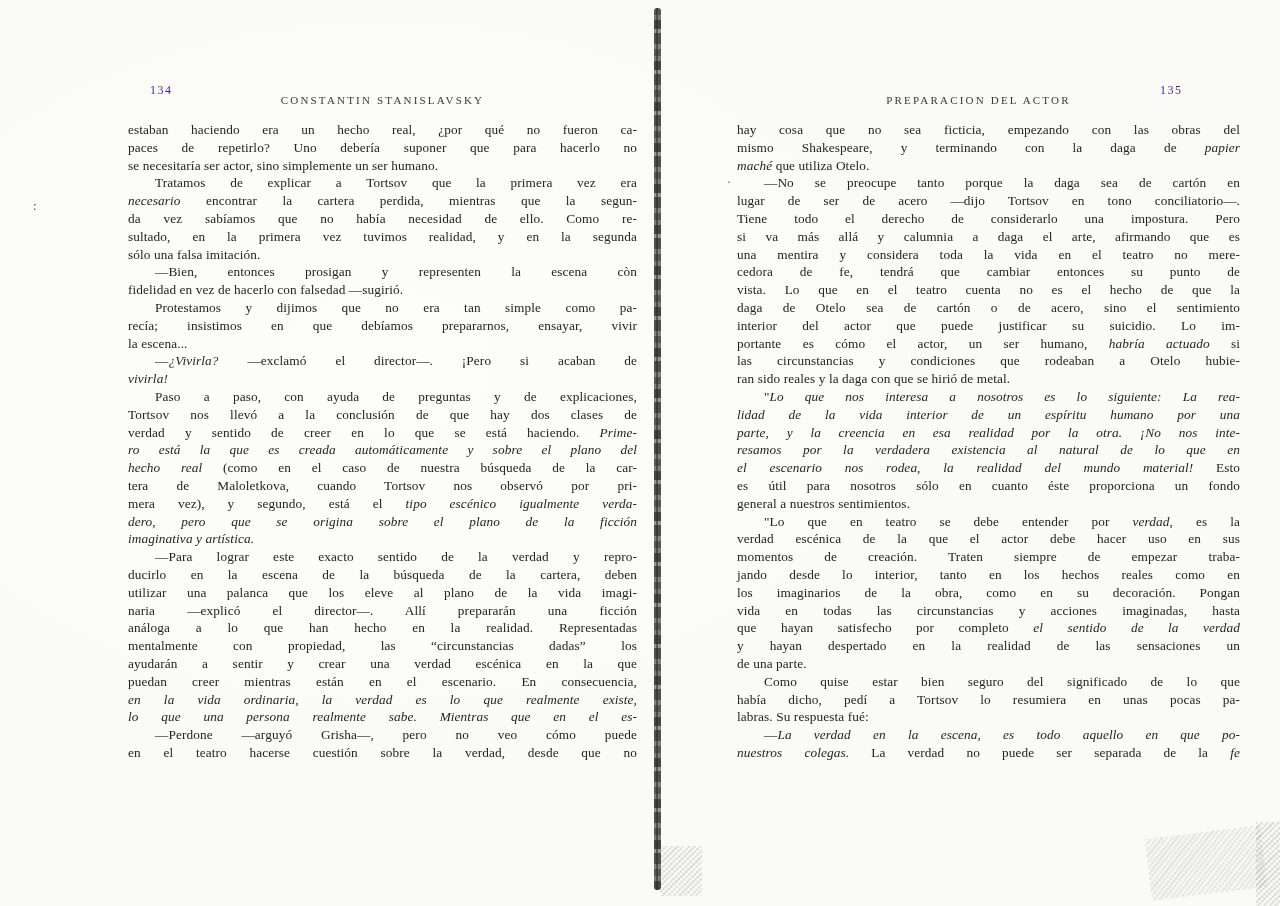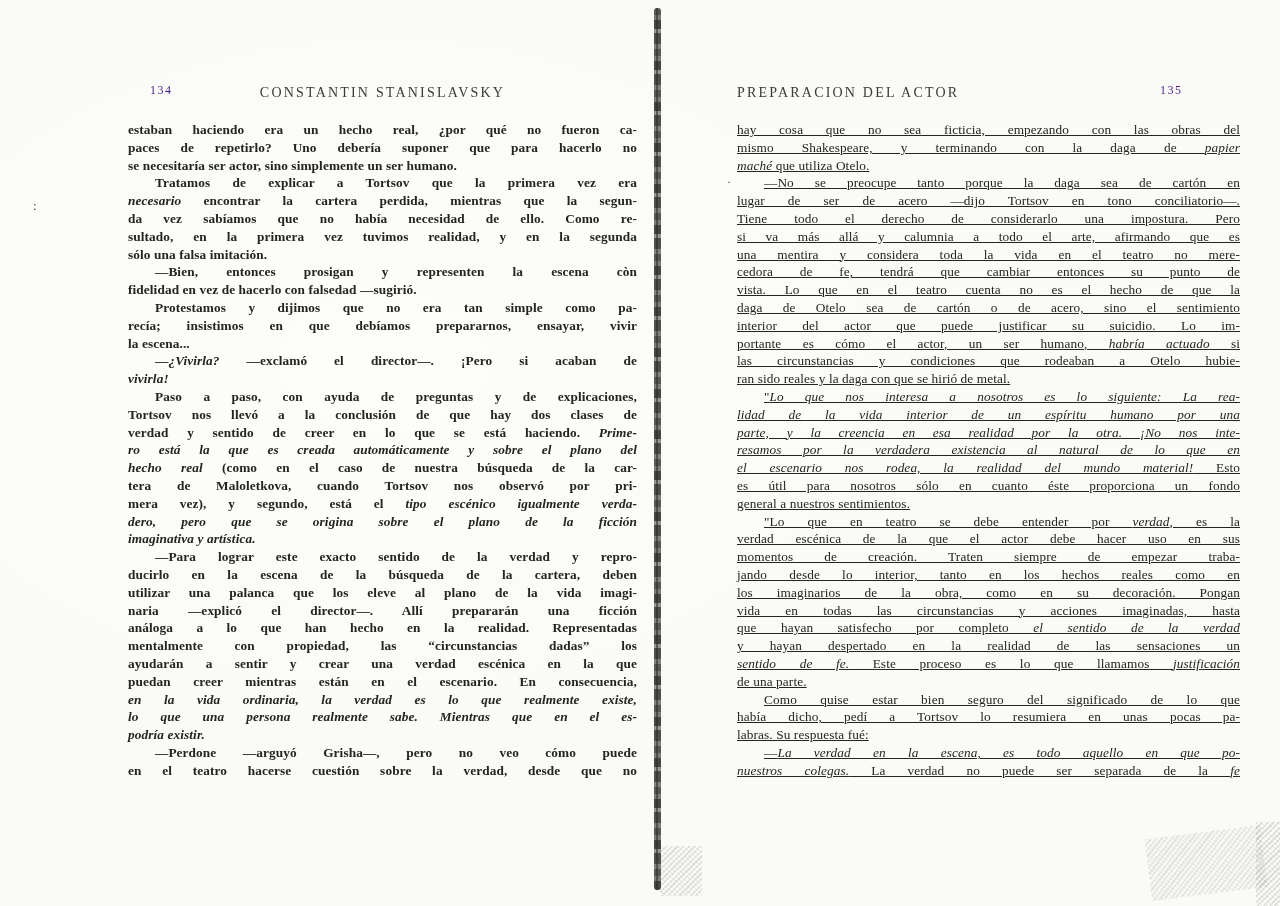--- a/index.html
+++ b/index.html
@@ -13,44 +13,44 @@
   }
   .scan {
     position: absolute; inset: 0;
     background:
       radial-gradient(ellipse 900px 600px at 30% 40%, rgba(255,255,255,.6), rgba(0,0,0,0) 70%),
       #fafaf7;
   }
   
   .hdr {
     position: absolute;
-    top: 85px;
-    font-size: 14px;
+    top: 94px;
+    font-size: 11px;
     letter-spacing: 2.2px;
     color: #3a3a38;
     white-space: nowrap;
   }
   .pagenum {
     position: absolute;
     top: 83px;
     font-size: 12px;
     letter-spacing: 1.5px;
     color: #4c1d95;
   }
   #pn-left   { left: 150px; }
   #hdr-left  { left: 128px; width: 509px; text-align: center; }
-  #hdr-right { left: 737px; width: 483px; }
+  #hdr-right { left: 737px; width: 483px; text-align: center; }
   #pn-right  { left: 1160px; }
   
   .col {
     position: absolute;
     top: 121px;
   }
-  #col-left  { left: 128px; width: 509px; font-weight: bold; }
-  #col-right { left: 737px; width: 503px; text-decoration: underline; }
+  #col-left  { left: 128px; width: 509px; }
+  #col-right { left: 737px; width: 503px; }
   .line {
     position: relative;
     height: 17.8px;
     line-height: 17.8px;
     font-size: 13.3px;
     letter-spacing: 0.1px;
     text-align: justify;
     text-align-last: justify;
     white-space: normal;
     color: #242422;
@@ -137,37 +137,36 @@
       <div class="line in"><span>—Para lograr este exacto sentido de la verdad y repro-</span></div>
       <div class="line"><span>ducirlo en la escena de la búsqueda de la cartera, deben</span></div>
       <div class="line"><span>utilizar una palanca que los eleve al plano de la vida imagi-</span></div>
       <div class="line"><span>naria —explicó el director—. Allí prepararán una ficción</span></div>
       <div class="line"><span>análoga a lo que han hecho en la realidad. Representadas</span></div>
       <div class="line"><span>mentalmente con propiedad, las “circunstancias dadas” los</span></div>
       <div class="line"><span>ayudarán a sentir y crear una verdad escénica en la que</span></div>
       <div class="line"><span>puedan creer mientras están en el escenario. En consecuencia,</span></div>
       <div class="line"><i>en la vida ordinaria, la verdad es lo que realmente existe,</i></div>
       <div class="line"><i>lo que una persona realmente sabe. Mientras que en el es-</i></div>
-      <div class="line end"><i>podría existir.</i></div>
       <div class="line in"><span>—Perdone —arguyó Grisha—, pero no veo cómo puede</span></div>
       <div class="line"><span>en el teatro hacerse cuestión sobre la verdad, desde que no</span></div>
     </div>
 </div>
 
 <div>
   <span class="hdr" id="hdr-right">PREPARACION DEL ACTOR</span>
   <span class="pagenum" id="pn-right">135</span>
   <div class="col" id="col-right">
       <div class="line"><span>hay cosa que no sea ficticia, empezando con las obras del</span></div>
       <div class="line"><span>mismo Shakespeare, y terminando con la daga de </span><i>papier</i></div>
       <div class="line end"><i>maché</i><span> que utiliza Otelo.</span></div>
       <div class="line in"><span>—No se preocupe tanto porque la daga sea de cartón en</span><span class="margin-mark">·</span></div>
       <div class="line"><span>lugar de ser de acero —dijo Tortsov en tono conciliatorio—.</span></div>
       <div class="line"><span>Tiene todo el derecho de considerarlo una impostura. Pero</span></div>
-      <div class="line"><span>si va más allá y calumnia a todo el arte, afirmando que es</span></div>
+      <div class="line"><span>si va más allá y calumnia a daga el arte, afirmando que es</span></div>
       <div class="line"><span>una mentira y considera toda la vida en el teatro no mere-</span></div>
       <div class="line"><span>cedora de fe, tendrá que cambiar entonces su punto de</span></div>
       <div class="line"><span>vista. Lo que en el teatro cuenta no es el hecho de que la</span></div>
       <div class="line"><span>daga de Otelo sea de cartón o de acero, sino el sentimiento</span></div>
       <div class="line"><span>interior del actor que puede justificar su suicidio. Lo im-</span></div>
       <div class="line"><span>portante es cómo el actor, un ser humano, </span><i>habría actuado</i><span> si</span></div>
       <div class="line"><span>las circunstancias y condiciones que rodeaban a Otelo hubie-</span></div>
       <div class="line end"><span>ran sido reales y la daga con que se hirió de metal.</span></div>
       <div class="line in"><span>"</span><i>Lo que nos interesa a nosotros es lo siguiente: La rea-</i></div>
       <div class="line"><i>lidad de la vida interior de un espíritu humano por una</i></div>
@@ -177,21 +176,20 @@
       <div class="line"><span>es útil para nosotros sólo en cuanto éste proporciona un fondo</span></div>
       <div class="line end"><span>general a nuestros sentimientos.</span></div>
       <div class="line in"><span>"Lo que en teatro se debe entender por </span><i>verdad</i><span>, es la</span></div>
       <div class="line"><span>verdad escénica de la que el actor debe hacer uso en sus</span></div>
       <div class="line"><span>momentos de creación. Traten siempre de empezar traba-</span></div>
       <div class="line"><span>jando desde lo interior, tanto en los hechos reales como en</span></div>
       <div class="line"><span>los imaginarios de la obra, como en su decoración. Pongan</span></div>
       <div class="line"><span>vida en todas las circunstancias y acciones imaginadas, hasta</span></div>
       <div class="line"><span>que hayan satisfecho por completo </span><i>el sentido de la verdad</i></div>
       <div class="line"><span>y hayan despertado en la realidad de las sensaciones un</span></div>
-      <div class="line"><i>sentido de fe.</i><span> Este proceso es lo que llamamos </span><i>justificación</i></div>
       <div class="line end"><span>de una parte.</span></div>
       <div class="line in"><span>Como quise estar bien seguro del significado de lo que</span></div>
       <div class="line"><span>había dicho, pedí a Tortsov lo resumiera en unas pocas pa-</span></div>
       <div class="line end"><span>labras. Su respuesta fué:</span></div>
       <div class="line in"><span>—</span><i>La verdad en la escena, es todo aquello en que po-</i></div>
       <div class="line"><i>nuestros colegas.</i><span> La verdad no puede ser separada de la </span><i>fe</i></div>
     </div>
 </div>
 
 <div class="gutter-streak"></div>

